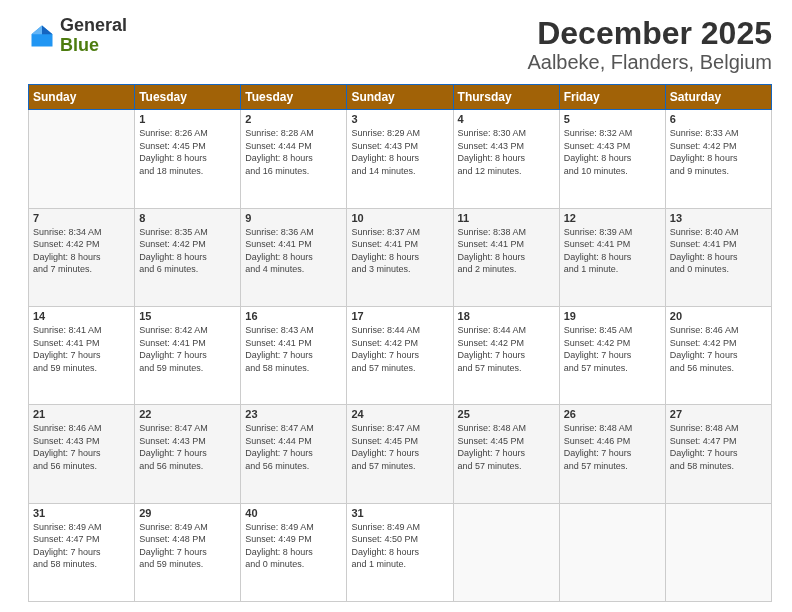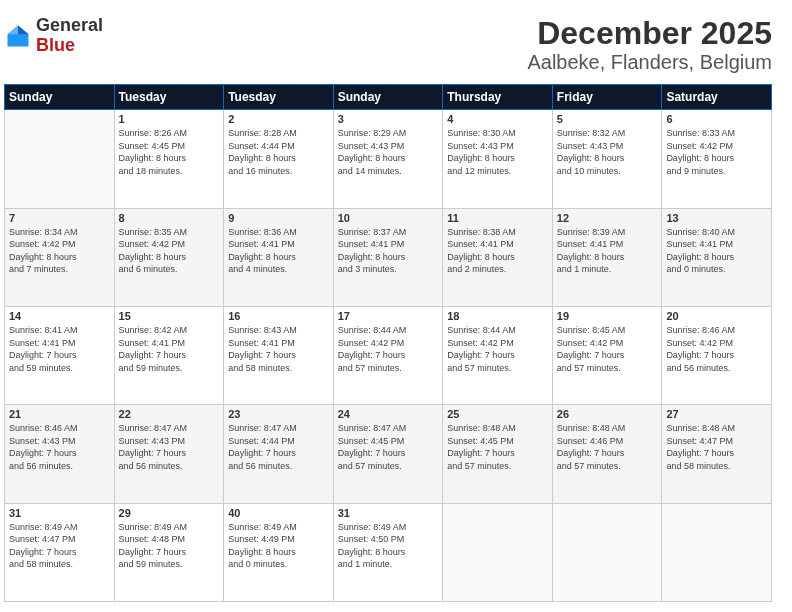--- a/index.html
+++ b/index.html
@@ -6,42 +6,42 @@
     body {
       font-family: Arial, sans-serif;
       background: #fff;
       width: 792px;
       height: 612px;
       overflow: hidden;
     }
     .page {
       width: 792px;
       height: 612px;
-      padding: 16px 20px 10px 4px;
+      padding: 16px 20px 10px 28px;
       display: flex;
       flex-direction: column;
     }
     .header {
       display: flex;
       justify-content: space-between;
       align-items: flex-start;
       margin-bottom: 10px;
     }
     .logo {
       display: flex;
       align-items: center;
       gap: 4px;
     }
     .logo-text {
       font-size: 18px;
       font-weight: bold;
       line-height: 1.1;
     }
     .logo-general { color: #333; }
-    .logo-blue { color: #b91c1c; }
+    .logo-blue { color: #4d7c0f; }
     .logo-icon {
       width: 28px;
       height: 28px;
     }
     .title-block {
       text-align: right;
     }
     .month-title {
       font-size: 32px;
       font-weight: bold;
@@ -52,21 +52,21 @@
     .location {
       font-size: 20px;
       color: #555;
     }
     .calendar {
       width: 100%;
       border-collapse: collapse;
       flex: 1;
     }
     .calendar th {
-      background: #0f172a;
+      background: #a16207;
       color: #fff;
       font-size: 12px;
       font-weight: bold;
       padding: 5px 4px;
       text-align: left;
       border: 1px solid #1565C0;
     }
     .calendar td {
       border: 1px solid #ccc;
       vertical-align: top;

